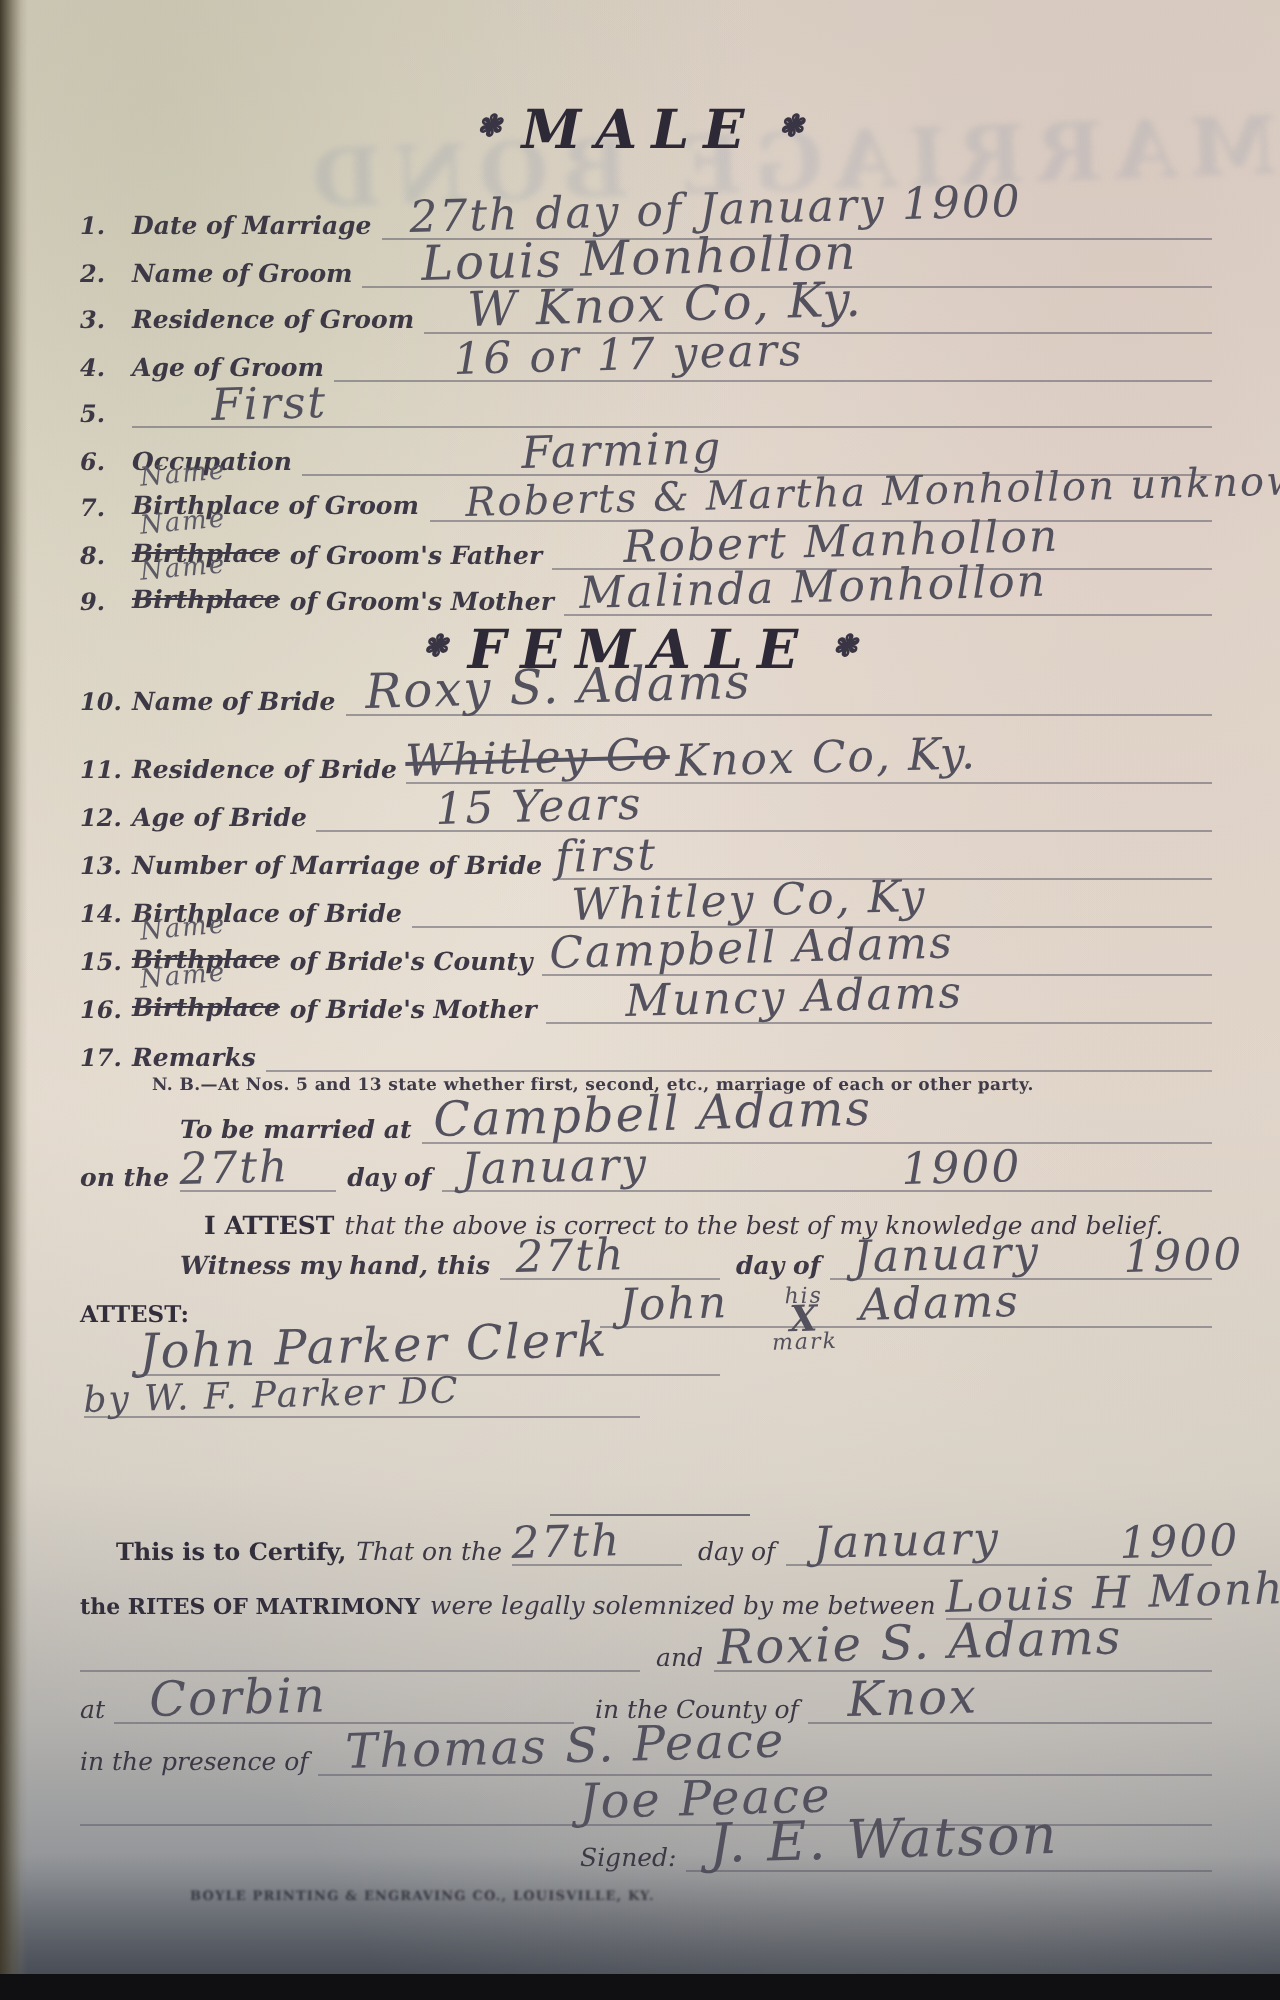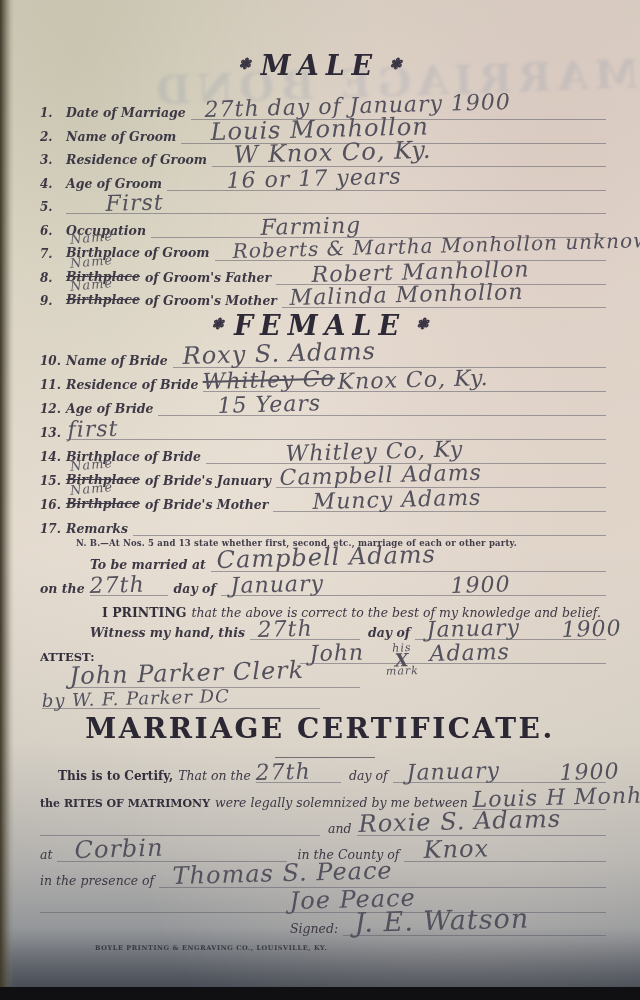--- a/index.html
+++ b/index.html
@@ -127,21 +127,21 @@
       <span class="lbl struck">Birthplace</span>
     </span>
     <span class="lbl">of Groom's Mother</span>
     <span class="line">
         <span class="hw big" style="left:8px">Malinda Monhollon</span>
       </span>
   </div>
 
   <div class="section-title" style="top:310px;"><span class="orn">❃</span><span>FEMALE</span><span class="orn">❃</span></div>
 
-  <div class="row" style="top:348px">
+  <div class="row" style="top:338px">
     <span class="num">10.</span>
     <span class="lbl">Name of Bride</span>
     <span class="line">
         <span class="hw huge" style="left:10px">Roxy S. Adams</span>
       </span>
   </div>
   <div class="row" style="top:372px">
     <span class="num">11.</span>
     <span class="lbl">Residence of Bride</span>
     <span class="line">
@@ -151,38 +151,39 @@
   </div>
   <div class="row" style="top:396px">
     <span class="num">12.</span>
     <span class="lbl">Age of Bride</span>
     <span class="line">
         <span class="hw big" style="left:60px">15 Years</span>
       </span>
   </div>
   <div class="row" style="top:420px">
     <span class="num">13.</span>
+    <span class="lbl">Number of Marriage of Bride</span>
     <span class="line">
         <span class="hw big" style="left:2px">first</span>
       </span>
   </div>
   <div class="row" style="top:444px">
     <span class="num">14.</span>
     <span class="lbl">Birthplace of Bride</span>
     <span class="line">
         <span class="hw big" style="left:80px">Whitley Co, Ky</span>
       </span>
   </div>
   <div class="row" style="top:468px">
     <span class="num">15.</span>
     <span class="struckwrap">
       <span class="overwrite">Name</span>
       <span class="lbl struck">Birthplace</span>
     </span>
-    <span class="lbl">of Bride's January</span>
+    <span class="lbl">of Bride's County</span>
     <span class="line">
         <span class="hw big" style="left:4px">Campbell Adams</span>
       </span>
   </div>
   <div class="row" style="top:492px">
     <span class="num">16.</span>
     <span class="struckwrap">
       <span class="overwrite">Name</span>
       <span class="lbl struck">Birthplace</span>
     </span>
@@ -210,21 +211,21 @@
     <span class="line short" style="width:78px">
         <span class="hw big" style="left:0px">27th</span>
       </span>
     <span class="plain" style="padding-left:6px">day of</span>
     <span class="line">
         <span class="hw big" style="left:10px">January</span>
         <span class="hw big" style="left:230px">1900</span>
       </span>
   </div>
   <div class="row" style="top:600px;left:102px;">
-    <span class="plain caps" style="font-size:12.5px">I PRINTING</span>
+    <span class="plain caps" style="font-size:12.5px">I ATTEST</span>
     <span class="plain" style="font-weight:normal">that the above is correct to the best of my knowledge and belief.</span>
   </div>
   <div class="row" style="top:620px;left:90px;">
     <span class="plain">Witness my hand, this</span>
     <span class="line short" style="width:110px">
         <span class="hw big" style="left:8px">27th</span>
       </span>
     <span class="plain" style="padding-left:8px">day of</span>
     <span class="line">
         <span class="hw big" style="left:12px">January</span>
@@ -249,21 +250,20 @@
     <span class="line">
         <span class="hw huge" style="left:4px">John Parker Clerk</span>
       </span>
   </div>
   <div class="row" style="top:689px;left:42px;right:320px;">
     <span class="line">
         <span class="hw" style="left:0px;font-size:18px">by W. F. Parker DC</span>
       </span>
   </div>
 
-  <div class="cert-title" style="top:712px;">MARRIAGE CERTIFICATE.</div>
   <div class="center-rule" style="top:757px;"></div>
 
   <div class="row" style="top:763px;left:58px;">
     <span class="plain caps" style="font-size:12px">This is to Certify,</span>
     <span class="plain" style="font-weight:normal">That on the</span>
     <span class="line short" style="width:85px">
         <span class="hw big" style="left:0px">27th</span>
       </span>
     <span class="plain" style="font-weight:normal;padding-left:8px">day of</span>
     <span class="line">

